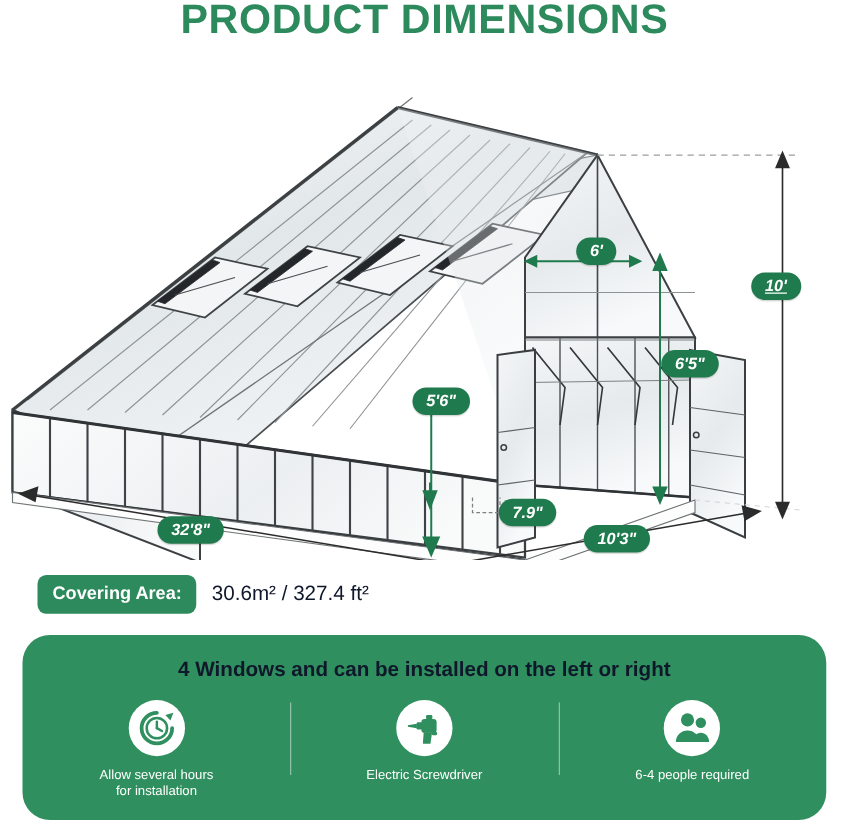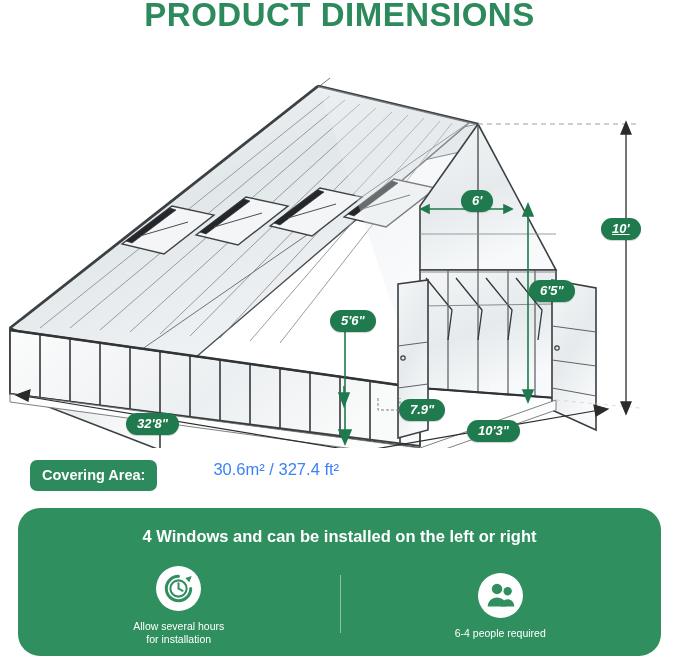--- a/index.html
+++ b/index.html
@@ -38,47 +38,47 @@
     font-size:13px;
     line-height:1;
     padding:4px 11px 5px 11px;
     white-space:nowrap;
     box-shadow:0 1px 1px rgba(0,0,0,.18);
   }
 
   
   .cover-row{
     position:absolute;left:30px;top:460px;
-    display:flex;align-items:flex-start;gap:24px;
+    display:flex;align-items:center;gap:12px;
   }
   .cover-tag{
     background:#2d8a5c;color:#fff;
     font-weight:bold;font-size:14.5px;
     border-radius:7px;padding:7px 12px 8px 12px;
     white-space:nowrap;
   }
   .cover-val{
-    color:#3b82f6;font-size:16.5px;white-space:nowrap;margin-left:32px;
+    color:#0f172a;font-size:16.5px;white-space:nowrap;
   }
 
   
   .panel{
     position:absolute;left:18px;top:508px;
     width:643px;height:148px;
     background:#2f8f5e;
     border-radius:22px;
   }
   .panel-head{
     position:absolute;left:0;top:19px;width:100%;
-    text-align:center;color:#ffffff;
+    text-align:center;color:#0f172a;
     font-size:16.5px;font-weight:bold;
   }
   .features{
     position:absolute;left:0;top:52px;width:100%;height:92px;
-    display:flex;align-items:center;
+    display:flex;align-items:flex-start;
   }
   .feature{
     flex:1 1 0;
     display:flex;flex-direction:column;align-items:center;
     position:relative;
   }
   .feature + .feature::before{
     content:"";position:absolute;left:0;top:2px;
     width:1px;height:58px;background:rgba(255,255,255,.45);
   }
@@ -316,20 +316,35 @@
             <line x1="16" y1="16" x2="20.2" y2="18.4" stroke="#2f8f5e" stroke-width="2" stroke-linecap="round"></line>
           </svg>
         </div>
         <div class="flabel">
           <span>Allow several hours</span><br>
           <span>for installation</span>
         </div>
       </div>
 
 
+      <div class="feature">
+        <div class="fic">
+          <svg width="31" height="31" viewBox="0 0 32 32">
+            <g fill="#2f8f5e">
+              <rect x="13.5" y="8.5" width="12.6" height="11.4" rx="2.6"></rect>
+              <rect x="9.6" y="11.2" width="4.6" height="6" rx="1.1"></rect>
+              <path d="M2.4 13.6 L9.8 12.3 L9.8 16.1 L2.4 14.8 Z"></path>
+              <path d="M15.4 19.4 h7.0 l-1.4 9.4 h-6.2 z"></path>
+              <rect x="17.4" y="5.2" width="5.2" height="3.6" rx="1.1"></rect>
+              <rect x="22.0" y="19.2" width="4.6" height="2.6" rx="1.1"></rect>
+            </g>
+          </svg>
+        </div>
+        <div class="flabel">Electric Screwdriver</div>
+      </div>
 
       <div class="feature">
         <div class="fic">
           <svg width="31" height="31" viewBox="0 0 32 32">
             <g fill="#2f8f5e">
               <circle cx="12.4" cy="9.2" r="5.4"></circle>
               <path d="M2.8 27.4 c0-5.4 4.3-9.4 9.6-9.4 s9.6 4.0 9.6 9.4 z"></path>
               <circle cx="23.4" cy="11.6" r="4.3"></circle>
               <path d="M16.6 27.4 c0-4.4 3.1-7.6 6.8-7.6 s6.8 3.2 6.8 7.6 z"></path>
             </g>

